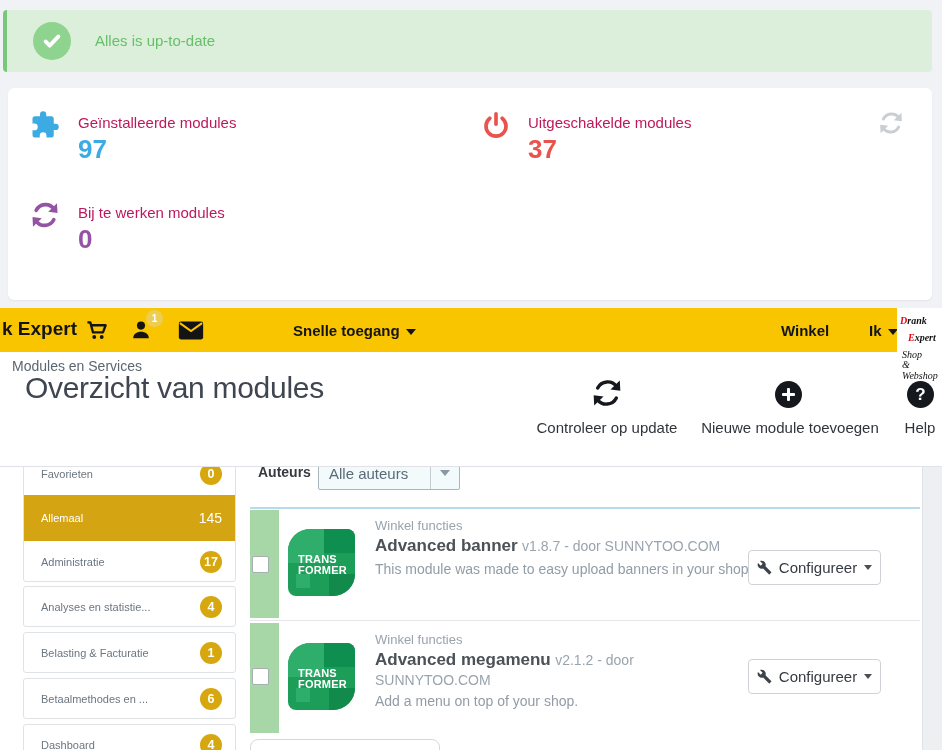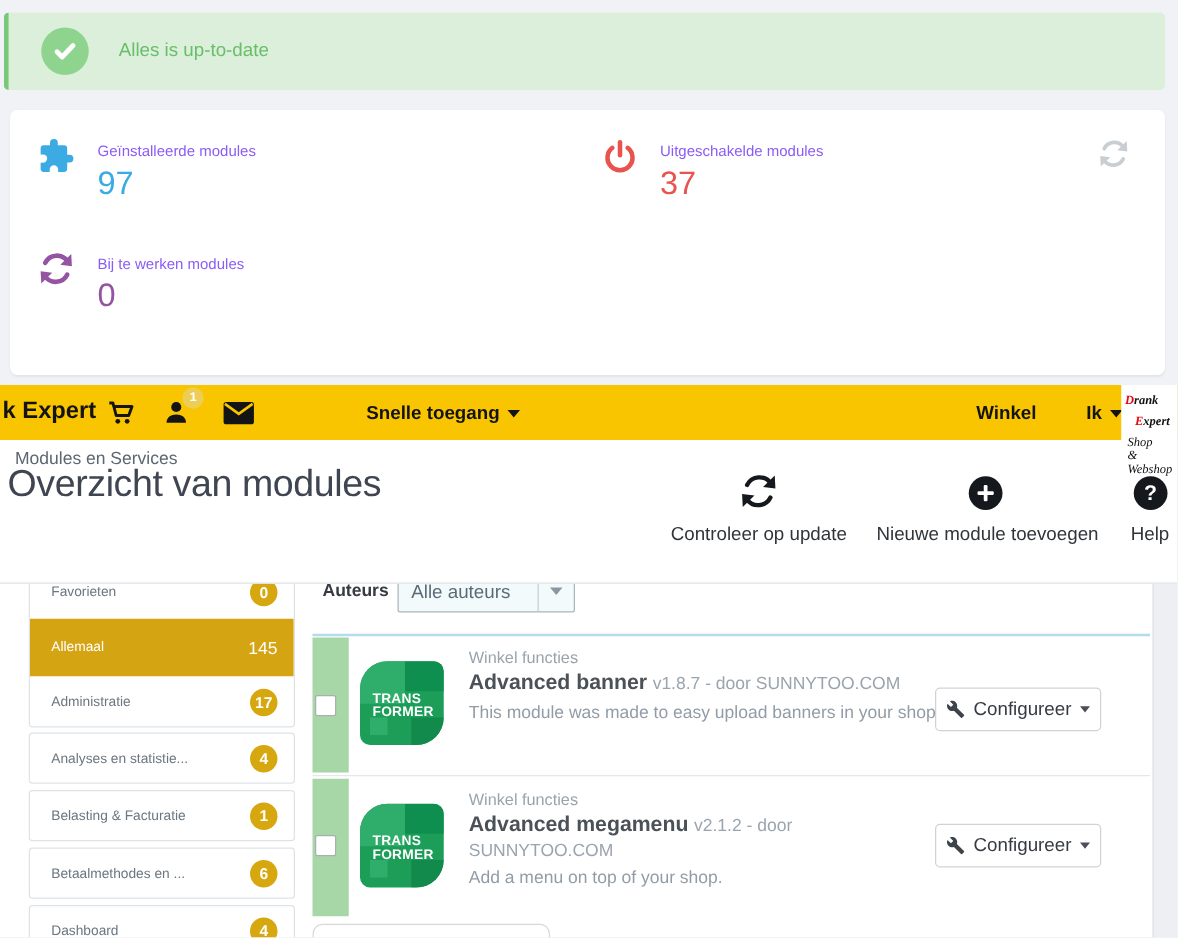--- a/index.html
+++ b/index.html
@@ -11,22 +11,22 @@
   
   .alert { position:absolute; left:3px; top:10px; width:929px; height:62px;
            background:#dcefdb; border-left:4px solid #79c87a; border-radius:4px; z-index:1; }
   .alert-icon { position:absolute; left:26px; top:12px; width:38px; height:38px; border-radius:50%;
                 background:#8ed48e; display:flex; align-items:center; justify-content:center; }
   .alert-text { position:absolute; left:88px; top:22px; font-size:15px; color:#67bf69; }
 
   
   .stats-card { position:absolute; left:8px; top:88px; width:924px; height:212px;
                 background:#fff; border-radius:6px; box-shadow:0 1px 2px rgba(0,0,0,.06); z-index:1; }
-  .stat-label { font-size:12px; color:#8b5cf6; }
-  .stat-value { font-size:26px; margin-top:3px; }
+  .stat-label { font-size:15px; color:#be185d; }
+  .stat-value { font-size:26px; margin-top:3px;font-weight:bold; }
   .v-blue { color:#3cabe4; } .v-red { color:#e9534e; } .v-purple { color:#9454a3; }
 
   
   .navbar { position:absolute; left:0; top:308px; width:942px; height:44px; background:#f8c500; z-index:7; }
   .nav-brand { position:absolute; left:2px; top:10px; font-size:19px; font-weight:bold; color:#141414; }
   .nav-text { position:absolute; top:14px; font-size:15px; font-weight:bold; color:#141414; }
   .nav-badge { position:absolute; left:146px; top:2px; width:17px; height:17px; border-radius:50%;
                background:#ecce55; color:#fff; font-size:10px; font-weight:bold; text-align:center; line-height:17px; }
   .caret { display:inline-block; width:0; height:0; border-left:5px solid transparent;
            border-right:5px solid transparent; border-top:6px solid #141414; margin-left:6px; vertical-align:middle; }
@@ -34,21 +34,21 @@
                font-family:"Liberation Serif", serif; font-style:italic; font-weight:bold; line-height:1.05; padding:3px 16px 0 3px; }
   .brand-box .l2 { padding-left:8px; }
   .brand-box span { font-size:10px; color:#111; }
   .brand-box .red { color:#e30613; }
   .brand-tag { font-size:5px; color:#6a6a6a; font-weight:normal; padding-left:2px; margin-top:5px; display:block; }
 
   
   .page-header { position:absolute; left:0; top:352px; width:942px; height:115px; background:#fff;
                  border-bottom:1px solid #e0e2e7; z-index:6; }
   .breadcrumb { position:absolute; left:12px; top:6px; font-size:14px; color:#5c6670; }
-  .page-title { position:absolute; left:6px; top:19px; font-size:30px; color:#3f4551; letter-spacing:-.3px; }
+  .page-title { position:absolute; left:25px; top:19px; font-size:30px; color:#3f4551; letter-spacing:-.3px; }
   .hdr-label { position:absolute; top:67px; font-size:15px; color:#30353b; text-align:center; }
   .icon-circle { position:absolute; top:29px; width:27px; height:27px; border-radius:50%; background:#15181c;
                  color:#fff; display:flex; align-items:center; justify-content:center; cursor:pointer; }
   .icon-circle.plus::before { content:""; position:absolute; width:13px; height:3.4px; background:#fff; border-radius:1px; }
   .icon-circle.plus::after  { content:""; position:absolute; width:3.4px; height:13px; background:#fff; border-radius:1px; }
   .icon-circle .q { font-size:17px; font-weight:bold; color:#fff; }
 
   
   .content-bg { position:absolute; left:0; top:467px; width:942px; height:283px; background:#fff; z-index:0; }
   .gutter { position:absolute; left:922px; top:467px; width:20px; height:283px; background:#edeff3;

